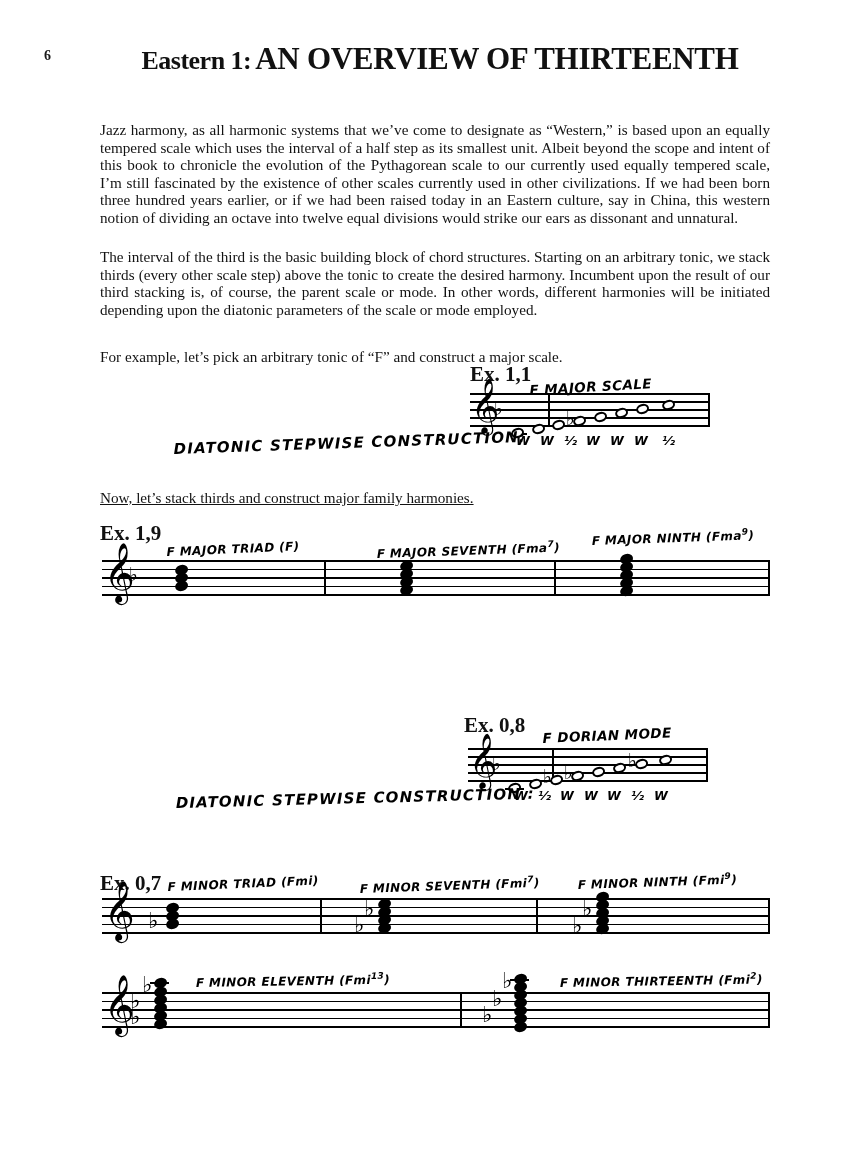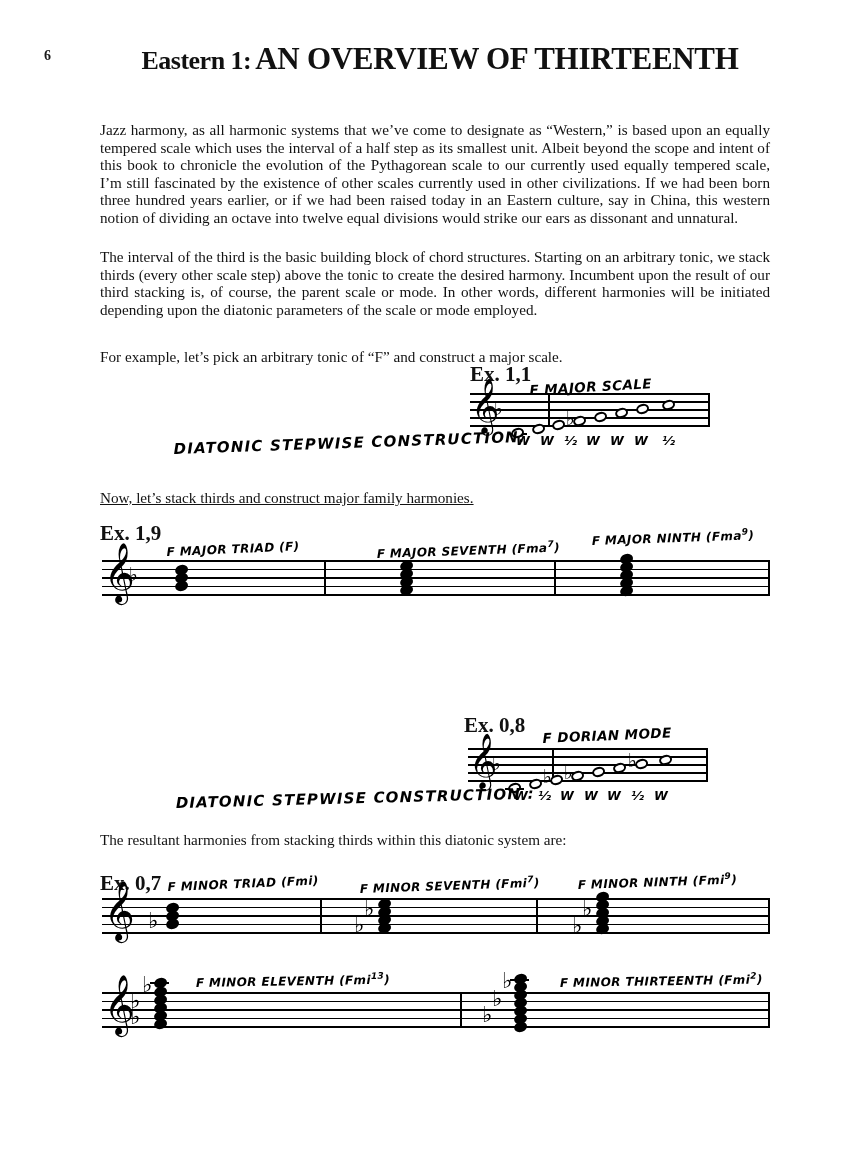--- a/index.html
+++ b/index.html
@@ -299,21 +299,20 @@
     <div class="step" style="left:70px;  top:40px;">½</div>
     <div class="step" style="left:92px;  top:40px;">W</div>
     <div class="step" style="left:116px; top:40px;">W</div>
     <div class="step" style="left:139px; top:40px;">W</div>
     <div class="step" style="left:163px; top:40px;">½</div>
     <div class="step" style="left:186px; top:40px;">W</div>
   </div>
 
   <div class="hand lg wide" style="left:176px; top:794px; transform:rotate(-1.5deg);">DIATONIC STEPWISE CONSTRUCTION :</div>
 
-  <div class="para noj" style="top:831px;">The resultant harmonies from stacking thirds within this diatonic system are:</div>
 
   <div class="ex-label" style="left:100px; top:871px;">Ex. 0,7</div>
 
   <div class="hand sm" style="left:168px; top:880px; transform:rotate(-2.5deg);">
     <span>F MINOR TRIAD</span>
     <span>(Fmi)</span>
   </div>
   <div class="hand sm" style="left:360px; top:880px; transform:rotate(-2deg);">
     <span>F MINOR SEVENTH</span>
     <span>(Fmi</span><sup style="font-size:9px">7</sup>)

